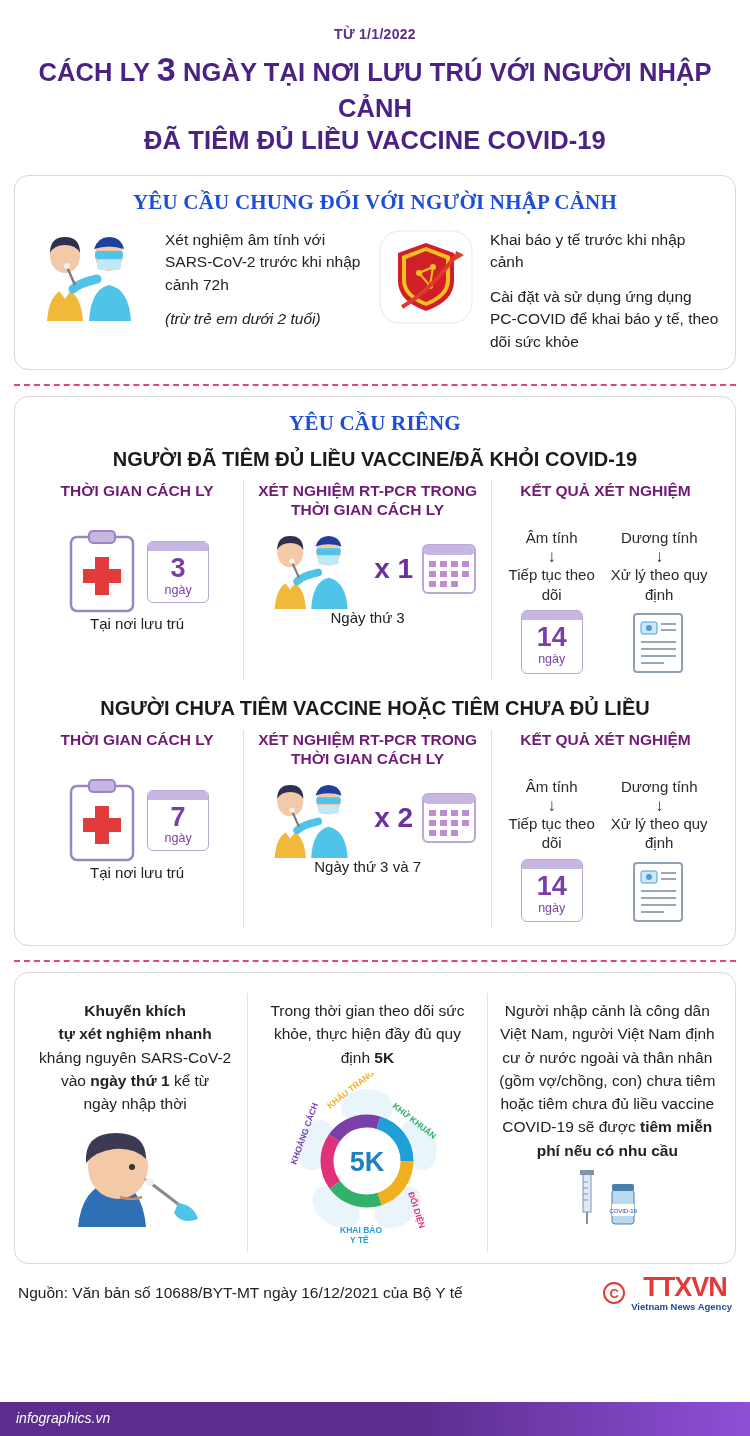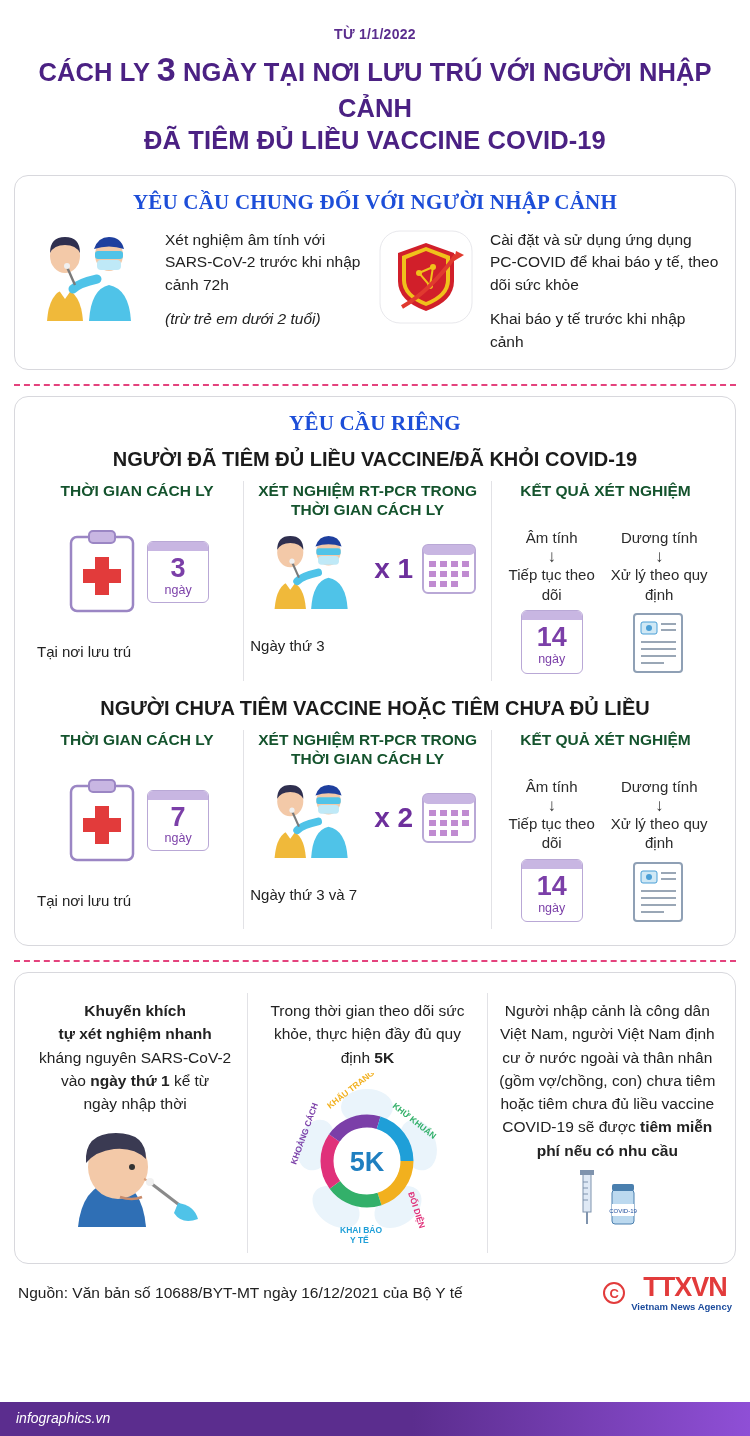--- a/index.html
+++ b/index.html
@@ -60,27 +60,27 @@
   .illus-people { width:118px; height:92px; flex:0 0 118px; }
   .illus-shield { width:96px; height:96px; flex:0 0 96px; }
 
   
   .three-col { display:flex; margin-top:10px; }
   .col { padding:0 6px; }
   .col-a { width:31%; border-right:1px solid #e2e2e6; }
   .col-b { width:36%; border-right:1px solid #e2e2e6; }
   .col-c { width:33%; }
   .col-head {
-    text-align:center; font-weight:700; font-size:15.5px; color:#14532d;
+    text-align:center; font-weight:700; font-size:15.5px; color:#701a75;
     line-height:1.25; min-height:40px;
   }
   .col-body { margin-top:8px; }
 
   .clip-row { display:flex; align-items:center; justify-content:center; gap:8px; }
-  .caption { text-align:left; font-size:15px; margin-top:28px; color:#222; }
+  .caption { text-align:center; font-size:15px; margin-top:0; color:#222; }
 
   .cal {
     width:62px; border:1px solid #b9a8d6; border-radius:6px; overflow:hidden;
     background:#fff; text-align:center;
   }
   .cal .cal-top { height:9px; background:#c8b6e2; }
   .cal .cal-num { font-size:27px; color:#7b3fa8; font-weight:700; line-height:1.05; padding-top:3px;}
   .cal .cal-lbl { font-size:12.5px; color:#7b3fa8; padding-bottom:5px; }
 
   .xnum { font-size:28px; font-weight:700; color:#6d2f9c; }
@@ -175,22 +175,22 @@
           <path d="M48 18 L72 27 V51 q0 17-24 26 Q24 68 24 51 V27 Z" fill="#f0c11b"></path>
           <path d="M48 22 L68 30 V51 q0 14-20 22 Q28 65 28 51 V30 Z" fill="#d11f2a"></path>
           <circle cx="41" cy="44" r="3" fill="#f0c11b"></circle>
           <circle cx="55" cy="38" r="3" fill="#f0c11b"></circle>
           <circle cx="52" cy="57" r="3" fill="#f0c11b"></circle>
           <path d="M41 44 L55 38 L52 57 Z" stroke="#f0c11b" stroke-width="2" fill="none"></path>
           <path d="M24 78 q28-16 54-52" stroke="#e03a2f" stroke-width="4" fill="none"></path>
           <path d="M78 22 l-2 10 l10-6 z" fill="#e03a2f"></path>
         </svg>
         <div class="gen-text">
+          <p>Khai báo y tế trước khi nhập cảnh</p>
           <p>Cài đặt và sử dụng ứng dụng PC-COVID để khai báo y tế, theo dõi sức khỏe</p>
-          <p>Khai báo y tế trước khi nhập cảnh</p>
         </div>
       </div>
     </div>
   </div>
 
   <div class="dashed"></div>
 
   <div class="card">
     <div class="card-title">YÊU CẦU RIÊNG</div>
 

